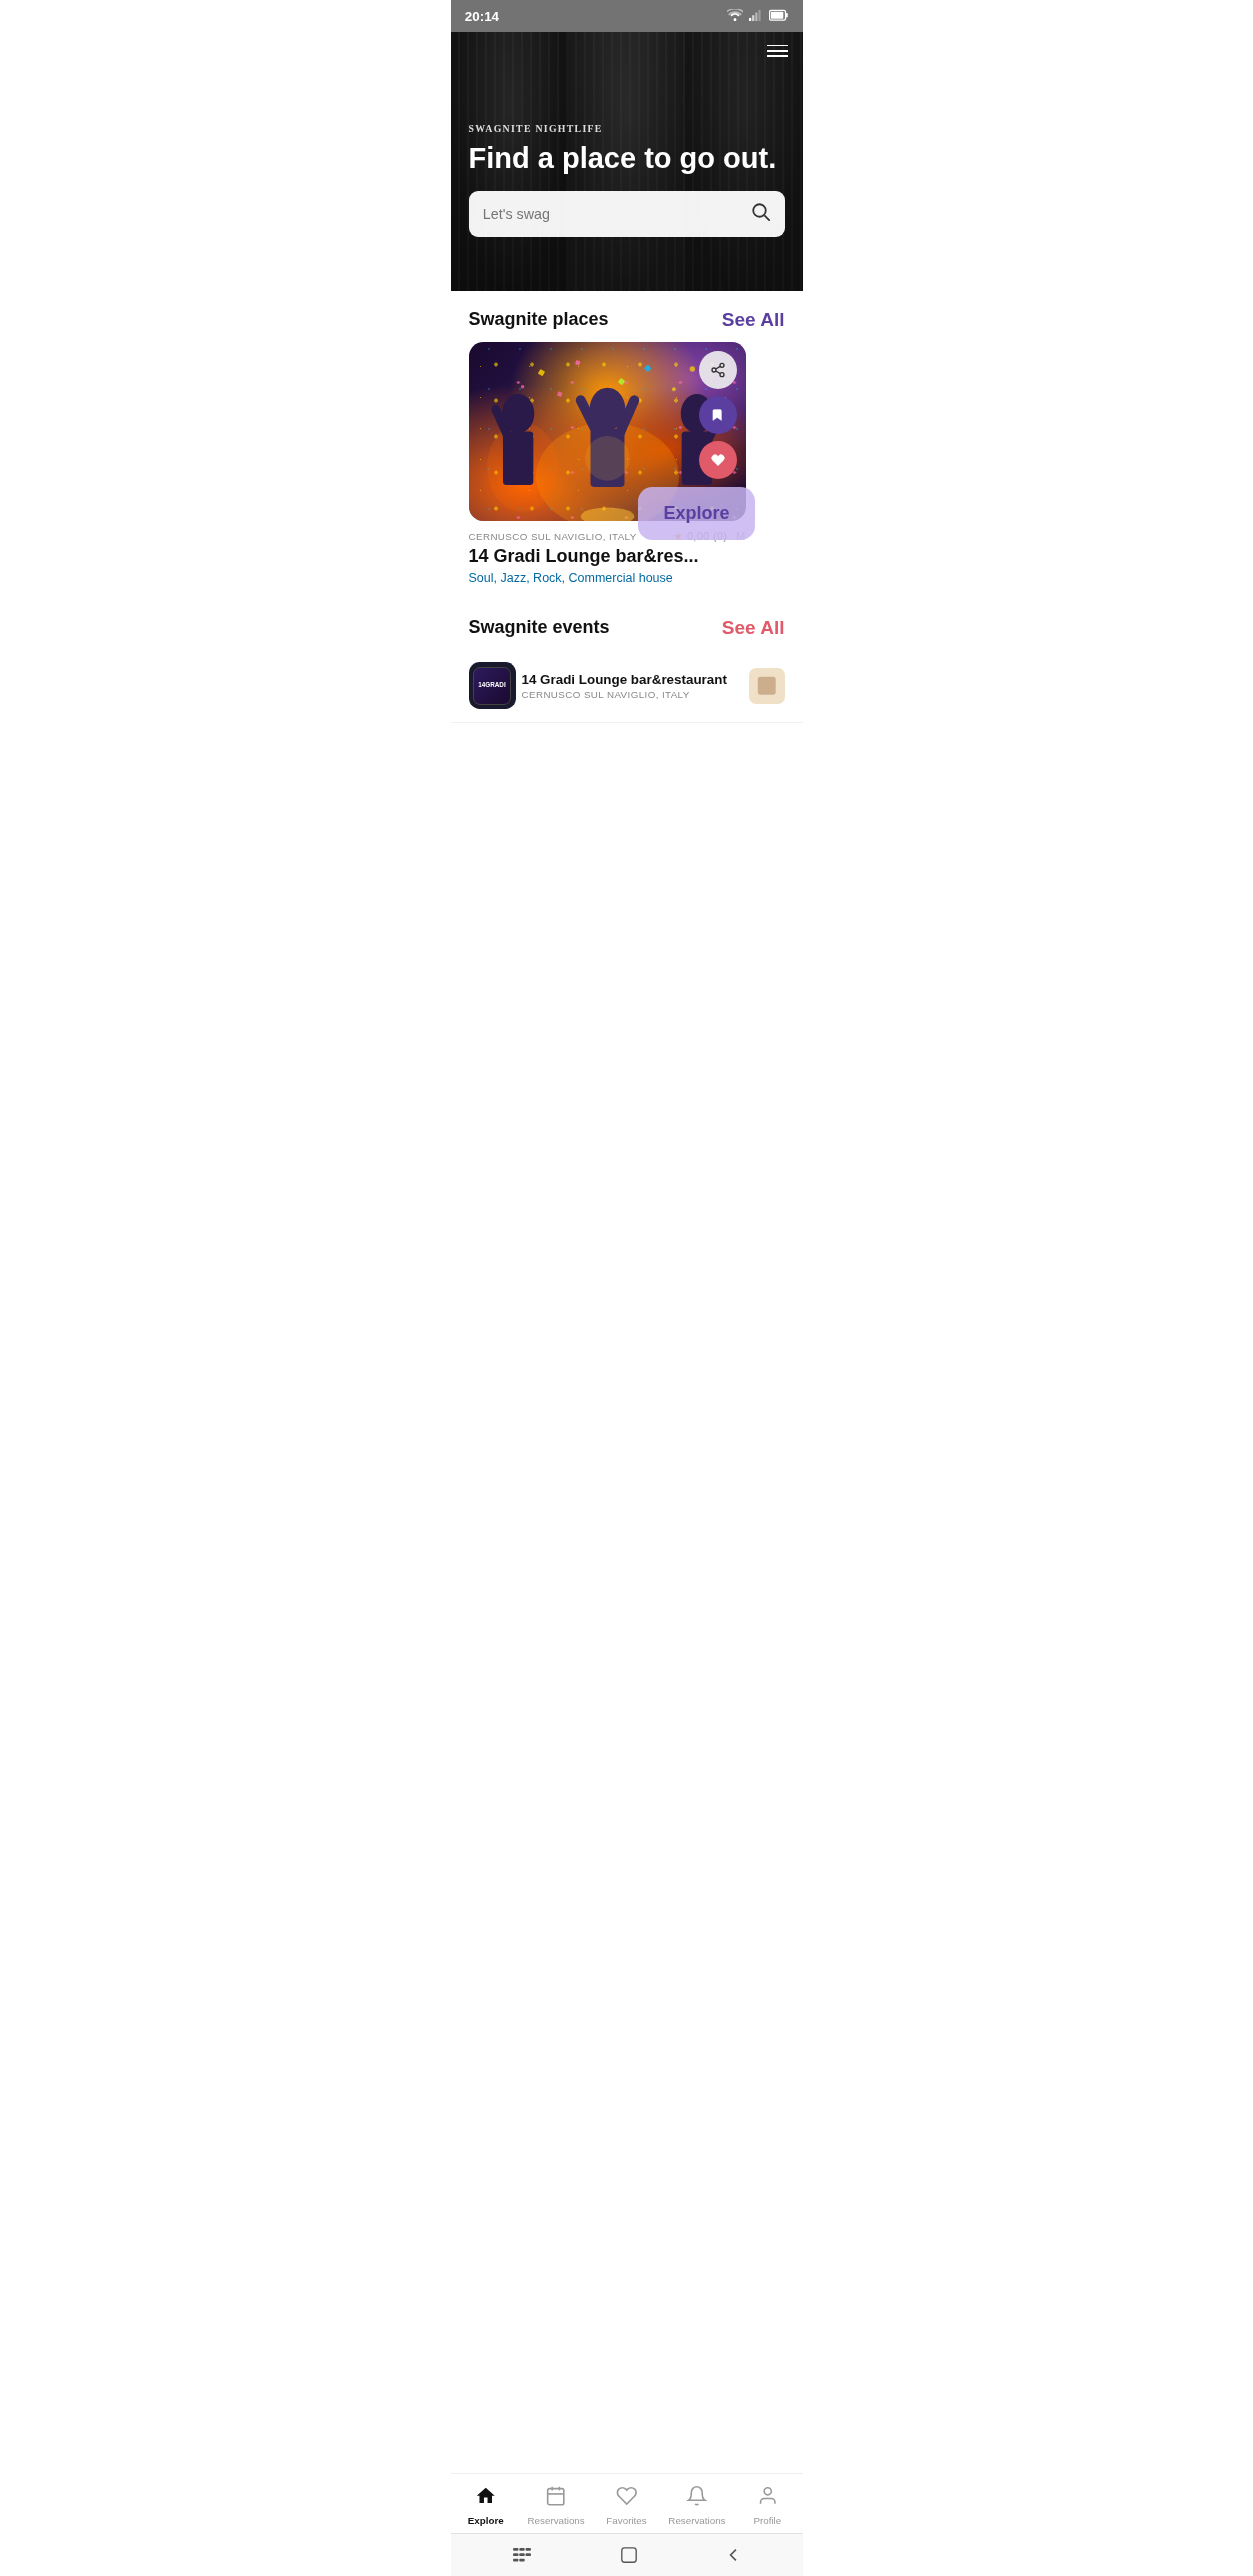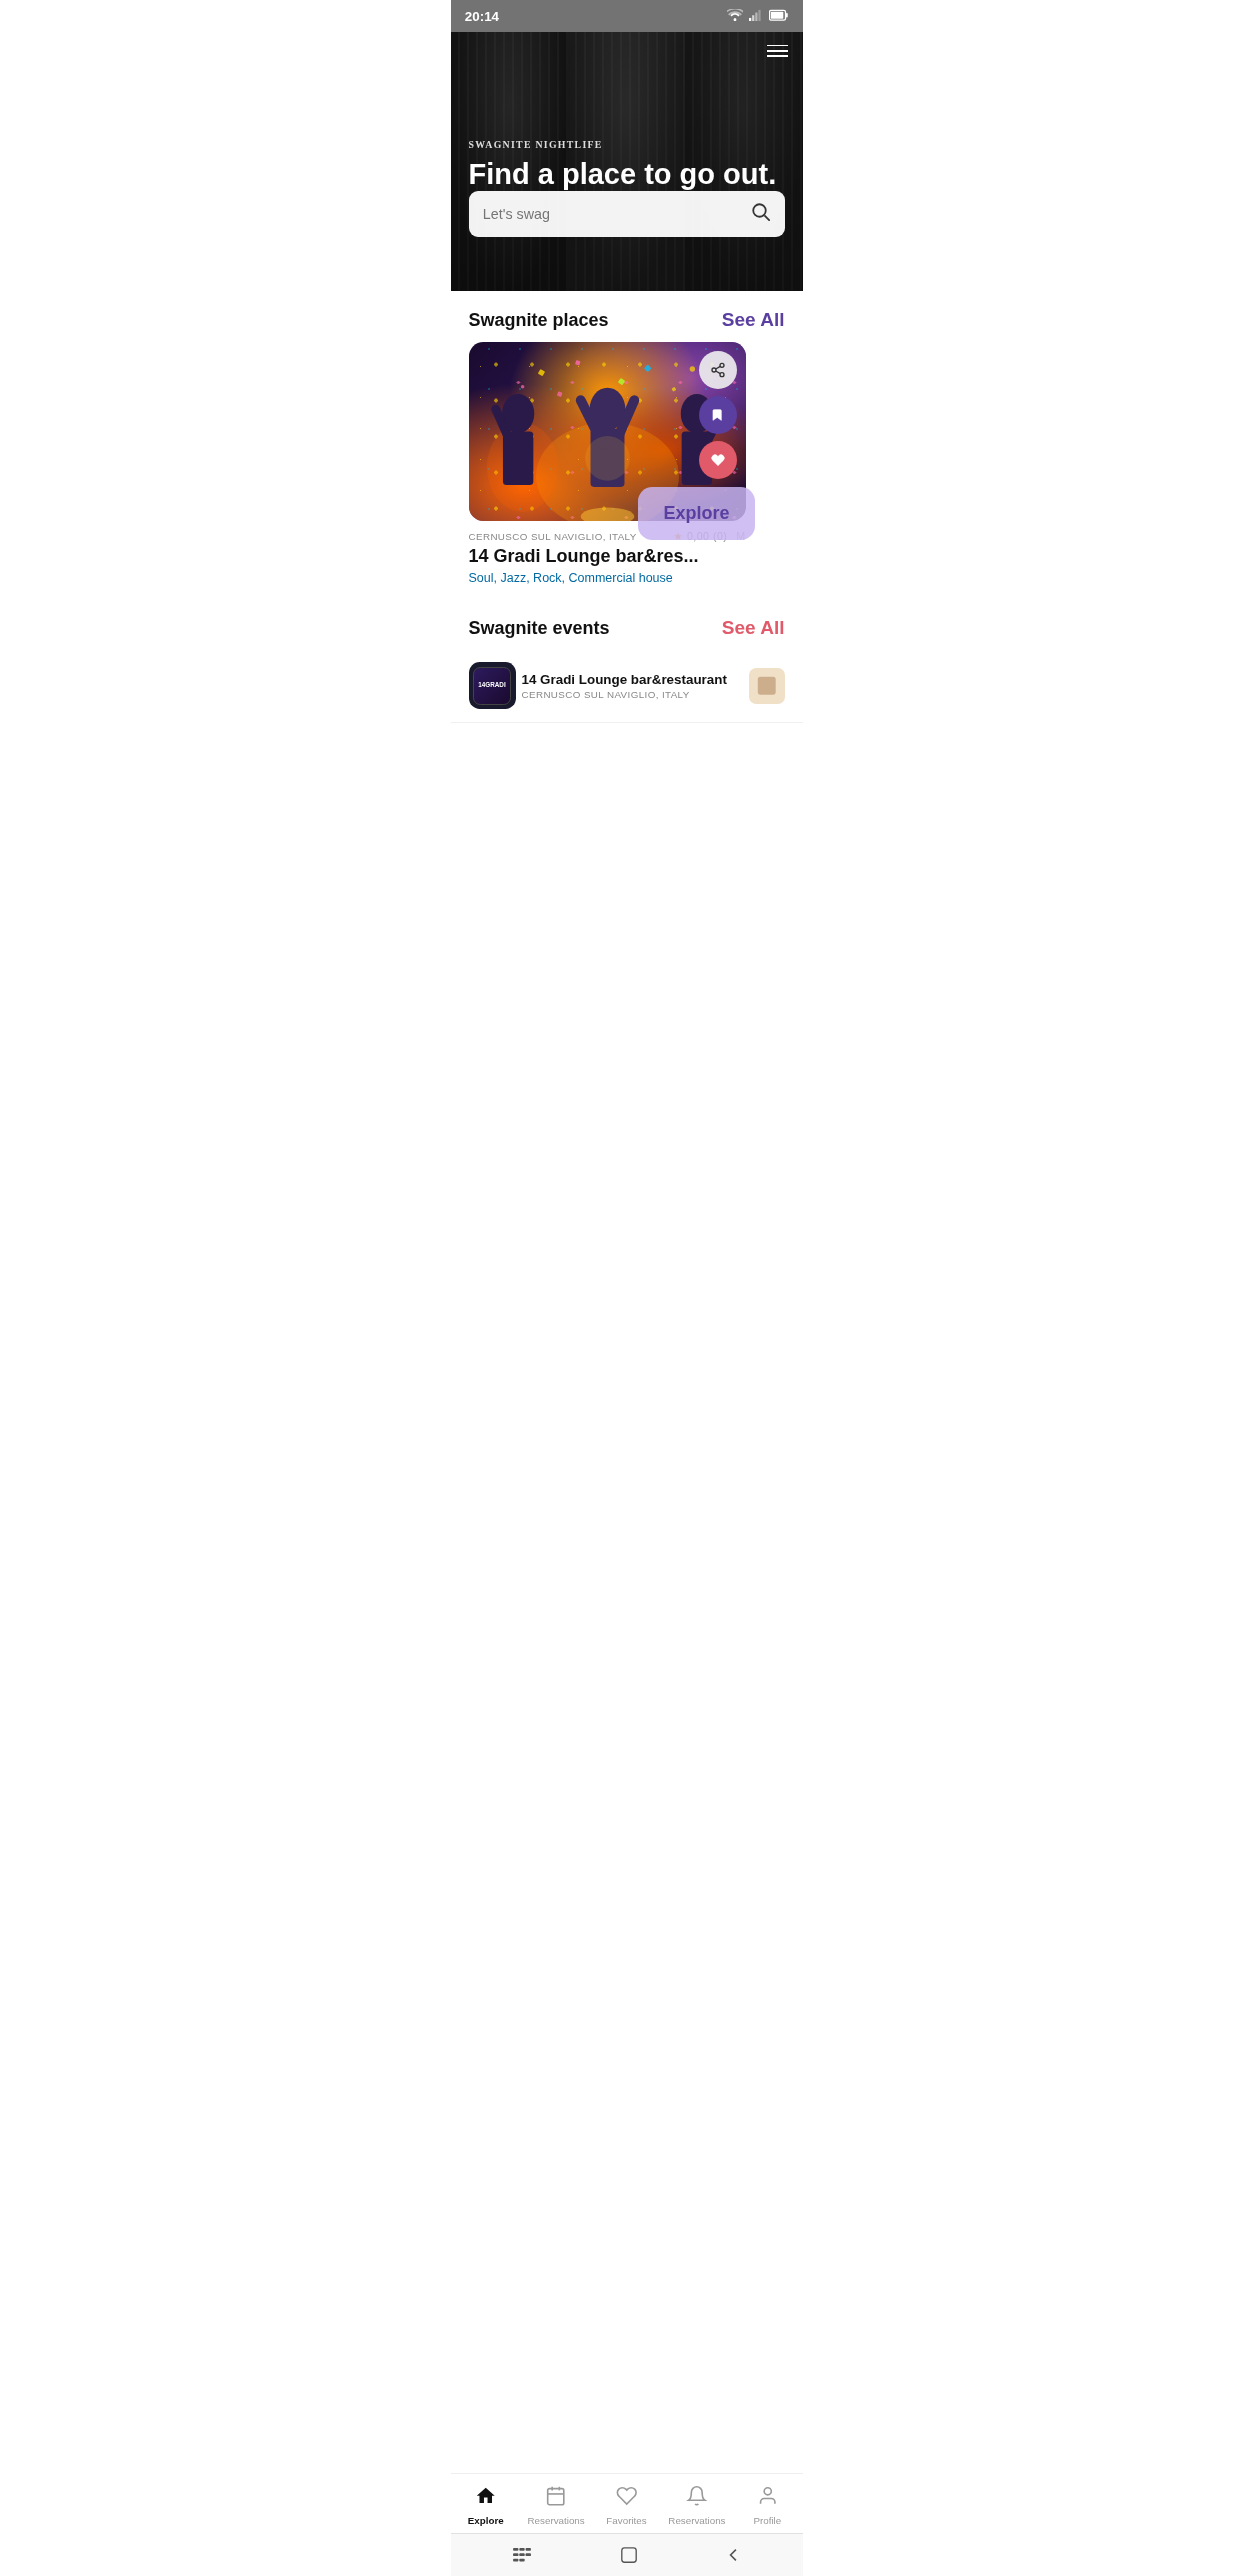--- a/index.html
+++ b/index.html
@@ -115,20 +115,21 @@
       letter-spacing: 1.3px;
       text-transform: uppercase;
       margin-bottom: 7.2px;
       font-family: Liberation Serif, serif;
     }
     .hero-title {
       color: #fff;
       font-size: 29px;
       font-weight: 800;
       line-height: 1.15;
+      margin-bottom: 16px;
     }
     .search-bar {
       background: rgba(255,255,255,0.95);
       border-radius: 9px;
       display: flex;
       align-items: center;
       padding: 10.7px 14.3px;
       gap: 9px;
     }
     .search-bar input {
@@ -148,21 +149,20 @@
     
     .main-content {
       background: #fff;
       padding-bottom: 72px;
     }
 
     
     .section-header {
       display: flex;
       justify-content: space-between;
-      align-items: center;
       padding: 18px 18px 10.7px;
     }
     .section-title {
       font-size: 18px;
       font-weight: 800;
       color: #111;
     }
     .see-all {
       font-size: 19px;
       font-weight: 600;

